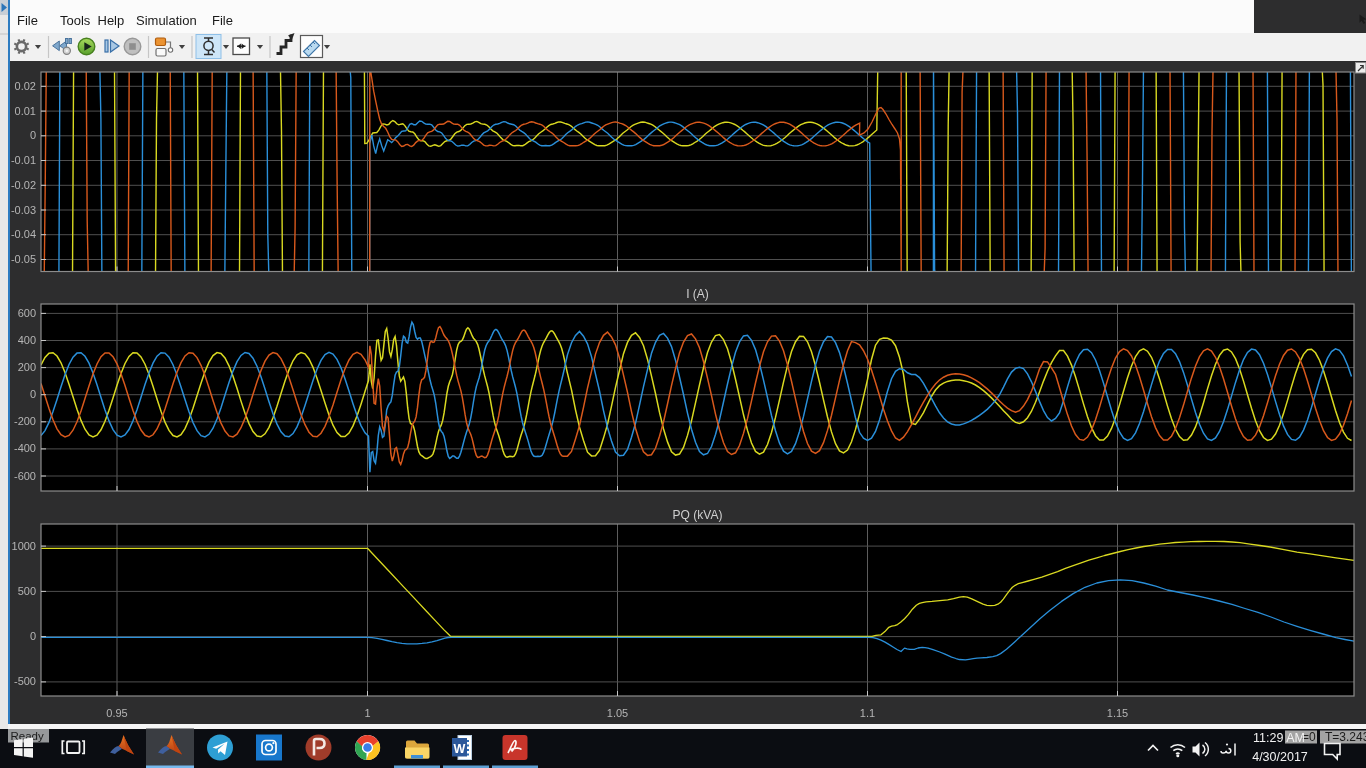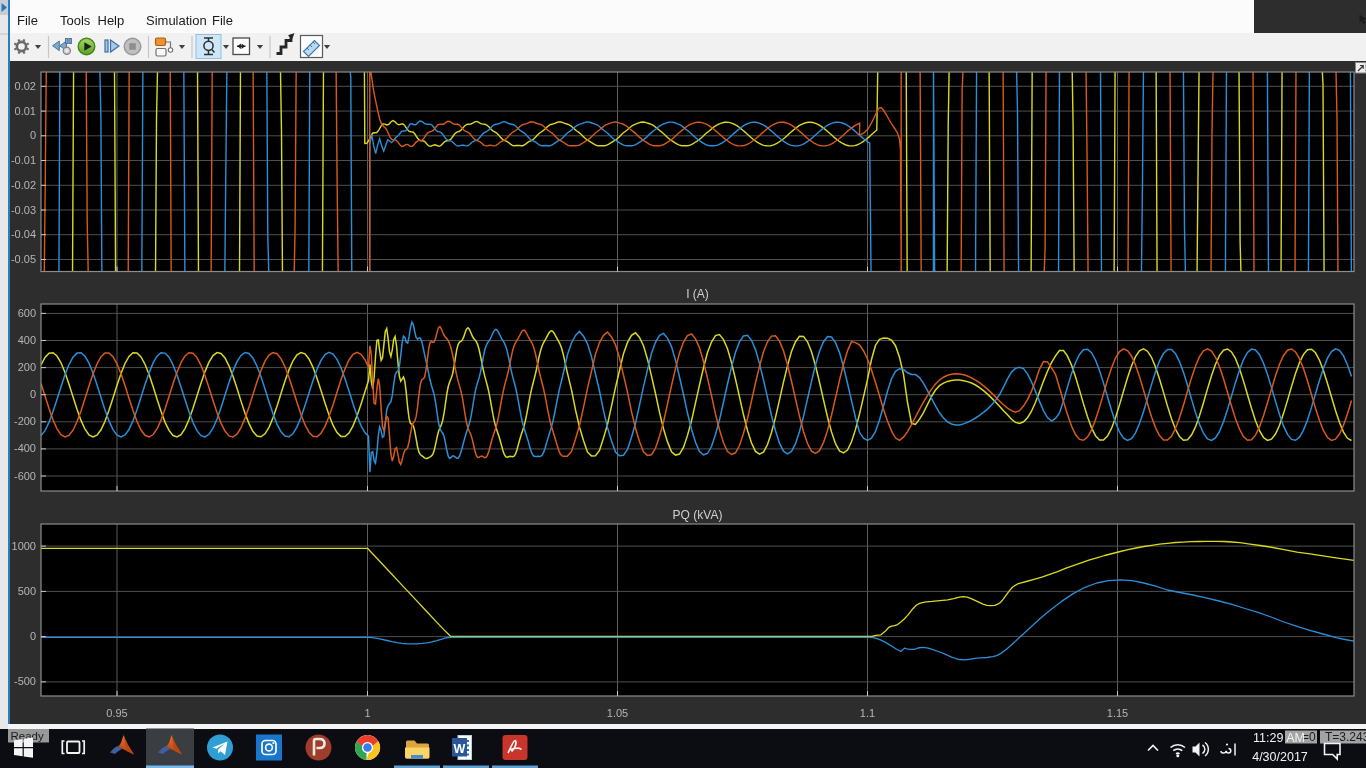--- a/index.html
+++ b/index.html
@@ -19,21 +19,21 @@
 </style>
 </head>
 <body>
 <div id="screen">
 <div id="leftstrip"></div>
 <div id="win"></div>
 <div id="menubar">
 <span style="left:7px">File</span>
 <span style="left:50px">Tools</span>
 <span style="left:87.5px">Help</span>
-<span style="left:136px">Simulation</span>
+<span style="left:126px">Simulation</span>
 <span style="left:202px">File</span>
 </div>
 <div id="toolbar"></div>
 <div id="statusstrip"></div>
 <div id="taskbar"></div>
 <div id="blueborder"></div>
 <svg width="1366" height="768" viewBox="0 0 1366 768">
 <defs>
 <clipPath id="c1">
           <rect x="41" y="72" width="1313" height="199.5"></rect>

